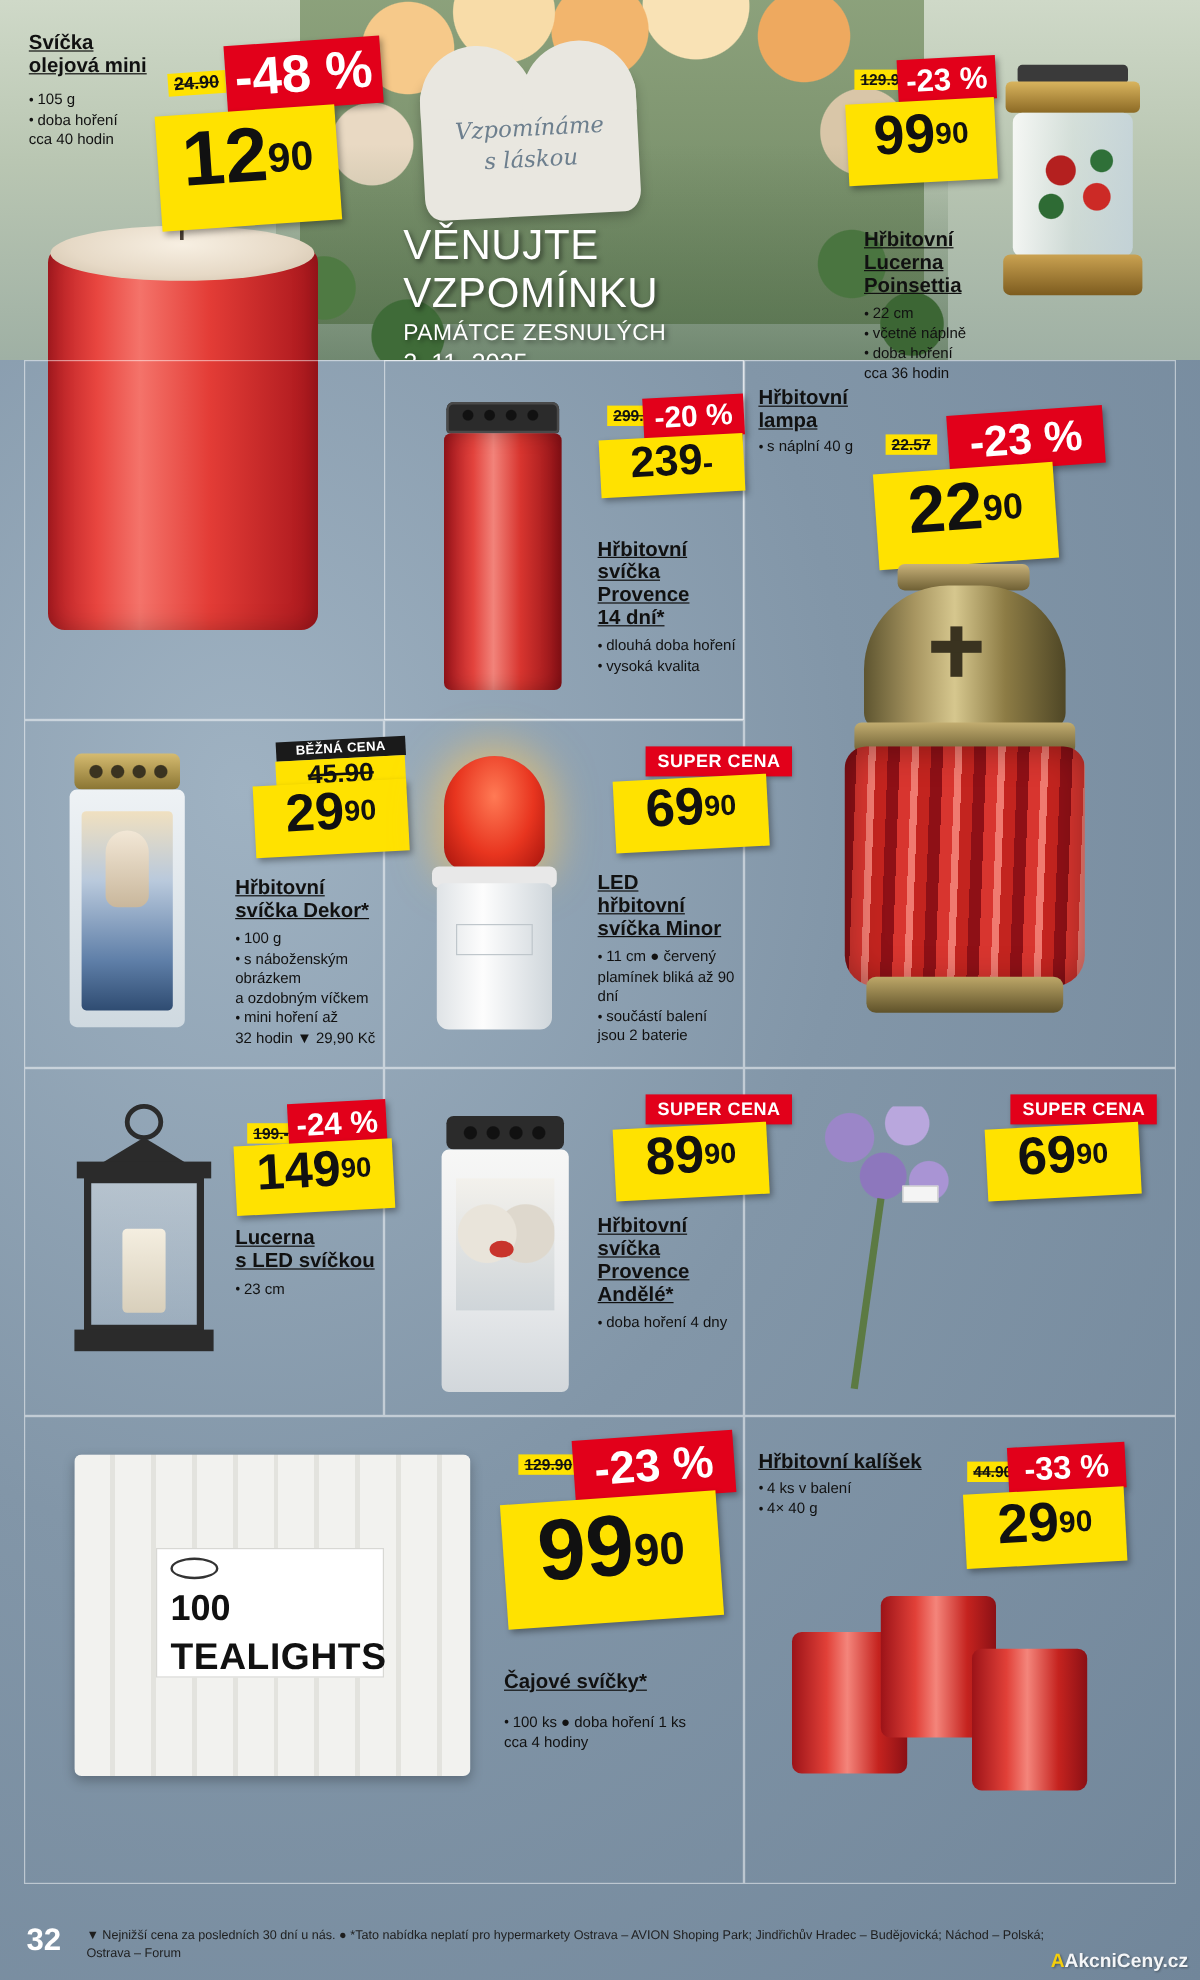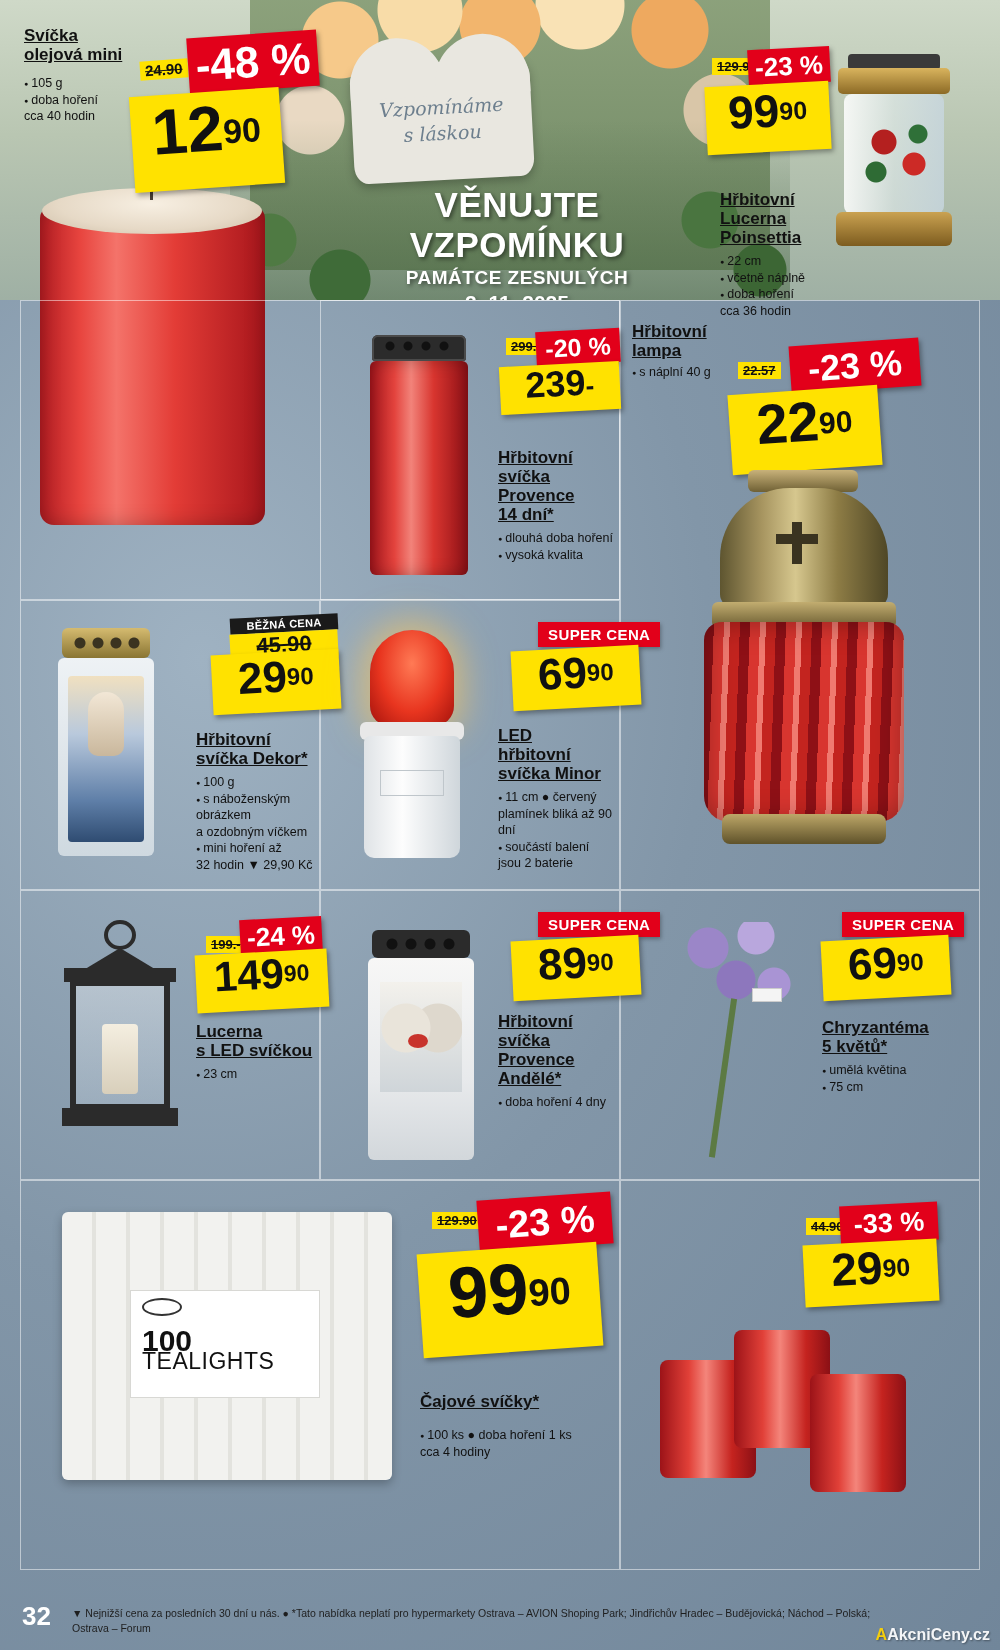--- a/index.html
+++ b/index.html
@@ -89,22 +89,22 @@
     content:""; position:absolute; top:-26px; width:95px; height:60px;
     background:#e9e7e0; border-radius:50px 50px 0 0;
   }
   .heart:before{ left:0; } .heart:after{ right:0; }
   .heart-txt {
     position:relative; z-index:2; text-align:center;
     font-family:"DejaVu Serif", serif; font-style:italic;
     color:#6d7f8e; font-size:19px; line-height:1.35;
   }
   .hero-head {
-    position:absolute; left:352px; top:185px; width:330px; text-align:center;
-    color:#fff; font-weight:bold; text-shadow:2px 2px 4px rgba(0,0,0,.5);
+    position:absolute; left:336px; top:185px; width:330px; text-align:left;
+    color:#fff; font-weight:normal; text-shadow:2px 2px 4px rgba(0,0,0,.5);
   }
   .hero-head .l1{ font-size:35px; letter-spacing:.5px; }
   .hero-head .l2{ font-size:35px; letter-spacing:.5px; }
   .hero-head .l3{ font-size:19px; letter-spacing:.5px; margin-top:2px;}
   .hero-head .l4{ font-size:21px; margin-top:2px;}
 
   
   .glass-red {
     position:absolute; border-radius:14px;
     background:linear-gradient(90deg,#b41c22 0%, #e8453f 18%, #f4736a 34%, #e33c36 60%, #a8161c 100%);
@@ -406,53 +406,52 @@
                     radial-gradient(circle at 100px 62px,#a994d4 0 16px,transparent 17px);"></div>
     <div class="abs" style="left:60px; top:80px; width:6px; height:160px; background:#5c7a43; transform:rotate(8deg);"></div>
     <div class="abs" style="left:92px; top:70px; width:30px; height:14px; background:#f4f4f4; border:1px solid #ccc;"></div>
   </div>
 
   <div class="supercena abs" style="left:842px; top:912px;">SUPER CENA</div>
   <div class="pricebox abs" style="left:822px; top:938px; width:128px; height:60px; transform:rotate(-3deg); padding-top:5px;">
     <span style="font-size:44px;">69</span><span style="font-size:24px; vertical-align:super;">90</span>
   </div>
 
-  <div class="abs" style="left:822px; top:1018px; width:150px;">
-    <div class="title" style="white-space:pre-line;">Chryzantéma
-5 květů*</div>
-    <div class="bullets" style="margin-top:6px;">
-      <div>umělá květina</div>
-      <div>75 cm</div>
-    </div>
-  </div>
 
   <div class="abs" style="left:62px; top:1212px; width:330px; height:268px; border-radius:6px;
        background:repeating-linear-gradient(90deg,#f2f2ef 0 30px,#e3e3de 30px 34px),
                   repeating-linear-gradient(0deg,rgba(0,0,0,.05) 0 30px,rgba(0,0,0,.12) 30px 34px);
        box-shadow:0 4px 10px rgba(0,0,0,.25);">
     <div class="abs" style="left:68px; top:78px; width:190px; height:108px; background:#fff; border:1px solid #d8d8d4;"></div>
     <div class="abs" style="left:80px; top:86px; width:40px; height:18px; border:2px solid #333; border-radius:50%;"></div>
     <div class="abs" style="left:80px; top:112px; font-size:30px; font-weight:bold; color:#111;">100</div>
-    <div class="abs" style="left:80px; top:136px; font-size:23px; font-weight:normal; color:#111; letter-spacing:.5px;">TEALIGHTS</div>
+    <div class="abs" style="left:80px; top:151px; font-size:31px; font-weight:bold; color:#111; letter-spacing:.5px;">TEALIGHTS</div>
   </div>
 
   <div class="oldprice abs" style="left:432px; top:1212px; font-size:13px;">129.90</div>
   <div class="pct abs" style="left:478px; top:1196px; width:134px; height:52px; font-size:38px; line-height:52px; transform:rotate(-4deg);">-23 %</div>
   <div class="pricebox abs" style="left:420px; top:1248px; width:180px; height:104px; transform:rotate(-4deg); padding-top:8px;">
     <span style="font-size:72px;">99</span><span style="font-size:38px; vertical-align:super;">90</span>
   </div>
 
   <div class="abs" style="left:420px; top:1392px; width:200px;">
     <div class="title">Čajové svíčky*</div>
     <div class="bullets" style="margin-top:16px;">
       <div>100 ks  ● doba hoření 1 ks</div>
       <div class="nob">cca 4 hodiny</div>
     </div>
   </div>
 
+  <div class="abs" style="left:632px; top:1208px; width:190px;">
+    <div class="title">Hřbitovní kalíšek</div>
+    <div class="bullets" style="margin-top:5px;">
+      <div>4 ks v balení</div>
+      <div>4× 40 g</div>
+    </div>
+  </div>
 
   <div class="oldprice abs" style="left:806px; top:1218px; font-size:13px;">44.90</div>
   <div class="pct abs" style="left:840px; top:1204px; width:98px; height:38px; font-size:27px; line-height:38px; transform:rotate(-3deg);">-33 %</div>
   <div class="pricebox abs" style="left:804px; top:1242px; width:134px; height:62px; transform:rotate(-3deg); padding-top:5px;">
     <span style="font-size:46px;">29</span><span style="font-size:25px; vertical-align:super;">90</span>
   </div>
 
   <div class="abs" style="left:660px; top:1320px; width:300px; height:200px;">
     <div class="abs" style="left:0; top:40px; width:96px; height:118px; border-radius:8px;
          background:linear-gradient(90deg,#9c1318,#e14038 30%,#f4857b 48%,#c5231f 75%,#8b1015 100%);"></div>

